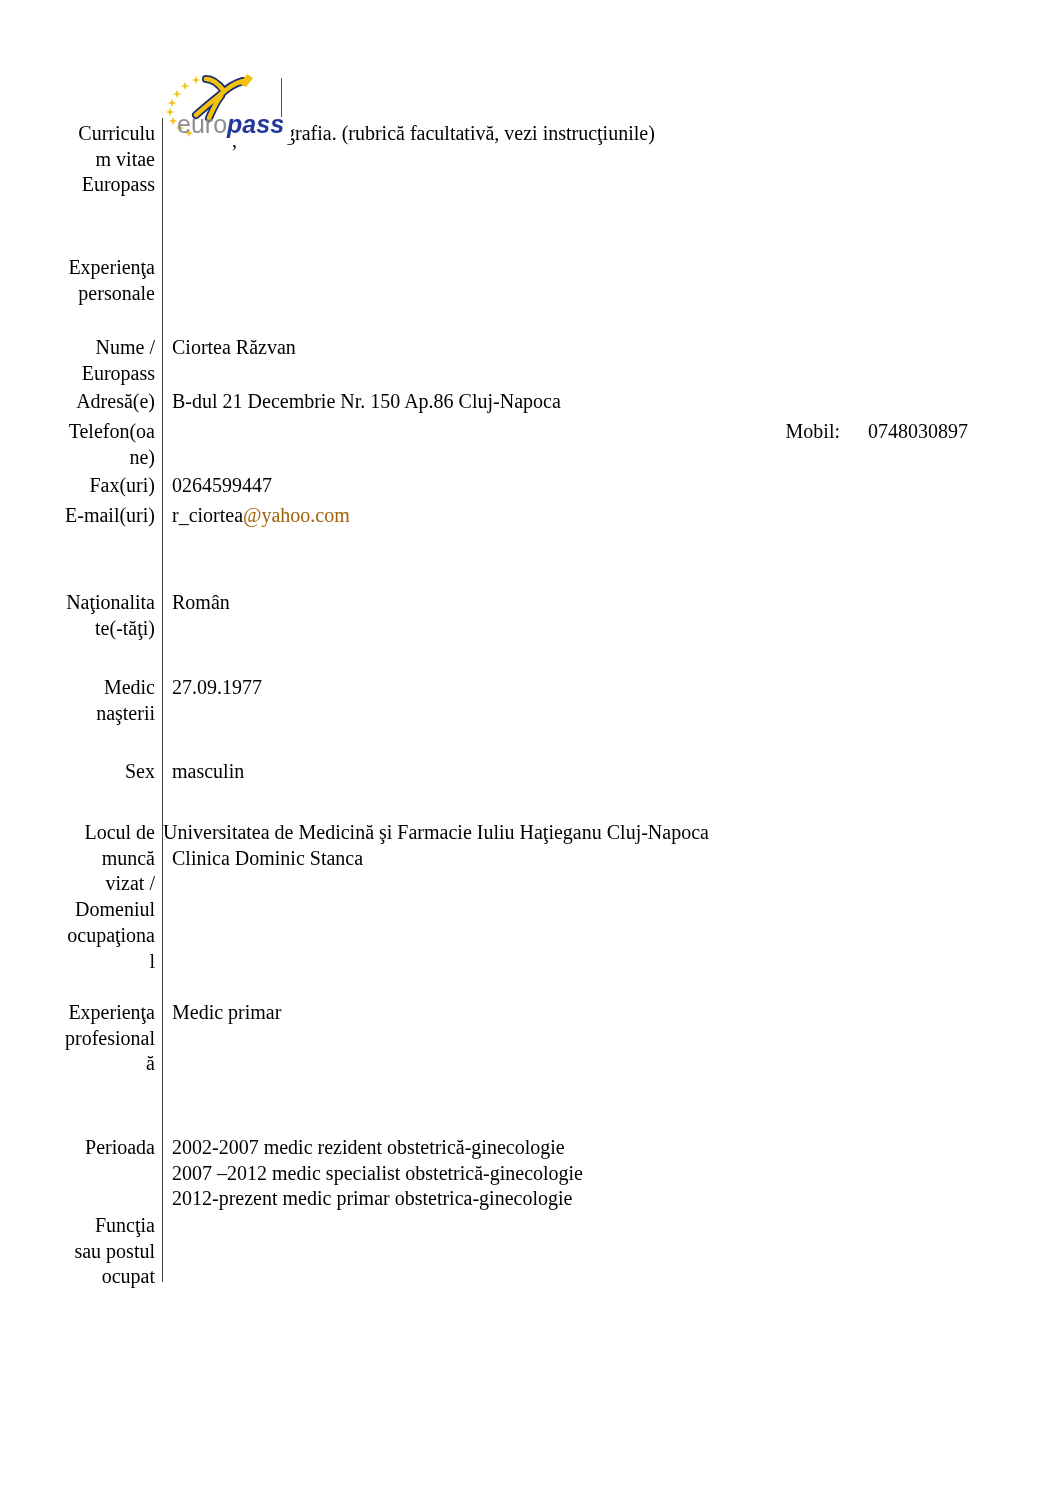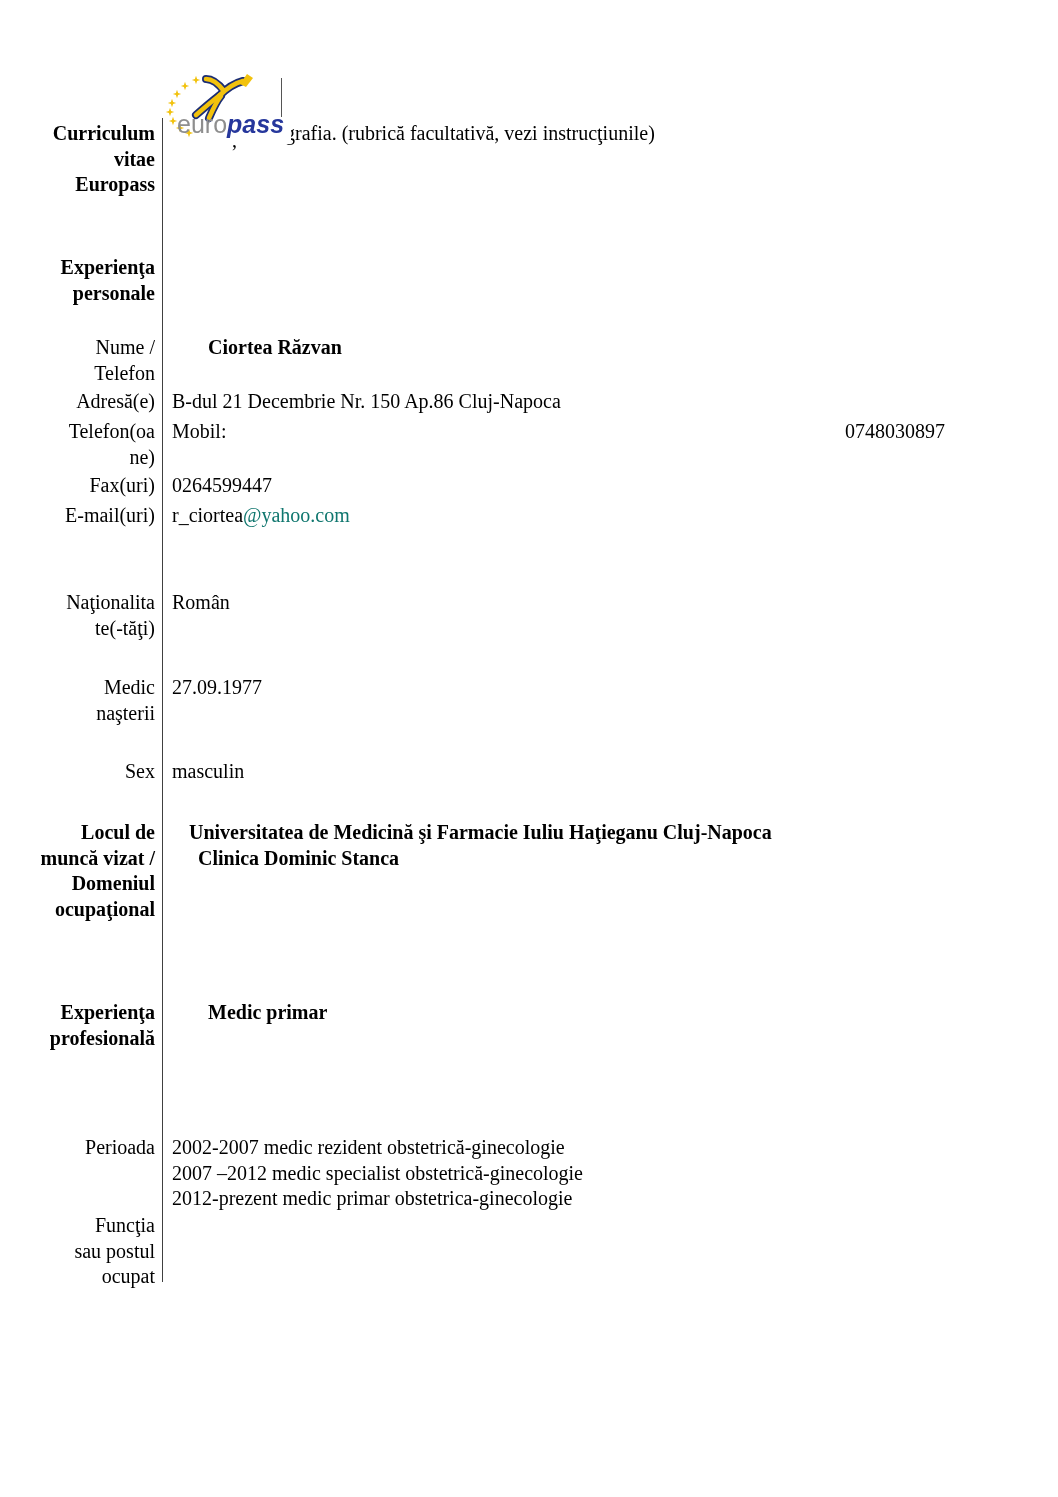--- a/index.html
+++ b/index.html
@@ -29,22 +29,22 @@
     text-align:right;
     overflow-wrap:break-word;
     word-wrap:break-word;
     word-break:break-word;
   }
   .val{
     flex:1;
     box-sizing:border-box;
     padding-left:10px;
   }
-  .bold{font-weight:bold;padding-left:36px;}
-  .gray{color:#0f766e;}
+  .bold{font-weight:normal;}
+  .gray{color:#a16207;}
   .divider{
     position:absolute;
     left:162px; top:118px;
     width:1px; height:1164px;
     background:#404040;
   }
   .artifact-vline{
     position:absolute;
     left:281px; top:78px;
     width:1px; height:39px;
@@ -57,24 +57,24 @@
     z-index:4;
   }
   .logo{
     position:absolute;
     left:163px; top:74px;
     z-index:3;
   }
   .photo-note{display:inline-block;margin-left:113px;}
   .phone-line{
     display:flex;
-    justify-content:space-between;
-    padding-right:113px;
-  }
-  .mobil-num{margin-left:12px;}
+    justify-content:flex-end;
+    padding-right:90px;
+  }
+  .mobil-num{margin-left:28px;}
   .outdent{margin-left:-9px;}
 </style>
 </head>
 <body>
 
 <div class="page">
 
   <div class="divider"></div>
 
   <svg class="logo" width="128" height="70" viewBox="0 0 128 70" xmlns="http://www.w3.org/2000/svg">
@@ -118,21 +118,21 @@
       <span class="photo-note">grafia. (rubrică facultativă, vezi instrucţiunile)</span>
     </div>
   </div>
 
   <div class="row" style="top:255px">
     <div class="lbl bold">Experienţa personale</div>
     <div class="val"></div>
   </div>
 
   <div class="row" style="top:335px">
-    <div class="lbl">Nume / Telefon</div>
+    <div class="lbl">Nume / Europass</div>
     <div class="val">
       <span class="bold">Ciortea Răzvan</span>
     </div>
   </div>
 
   <div class="row" style="top:389px">
     <div class="lbl">Adresă(e)</div>
     <div class="val">B-dul 21 Decembrie Nr. 150 Ap.86 Cluj-Napoca</div>
   </div>
 

